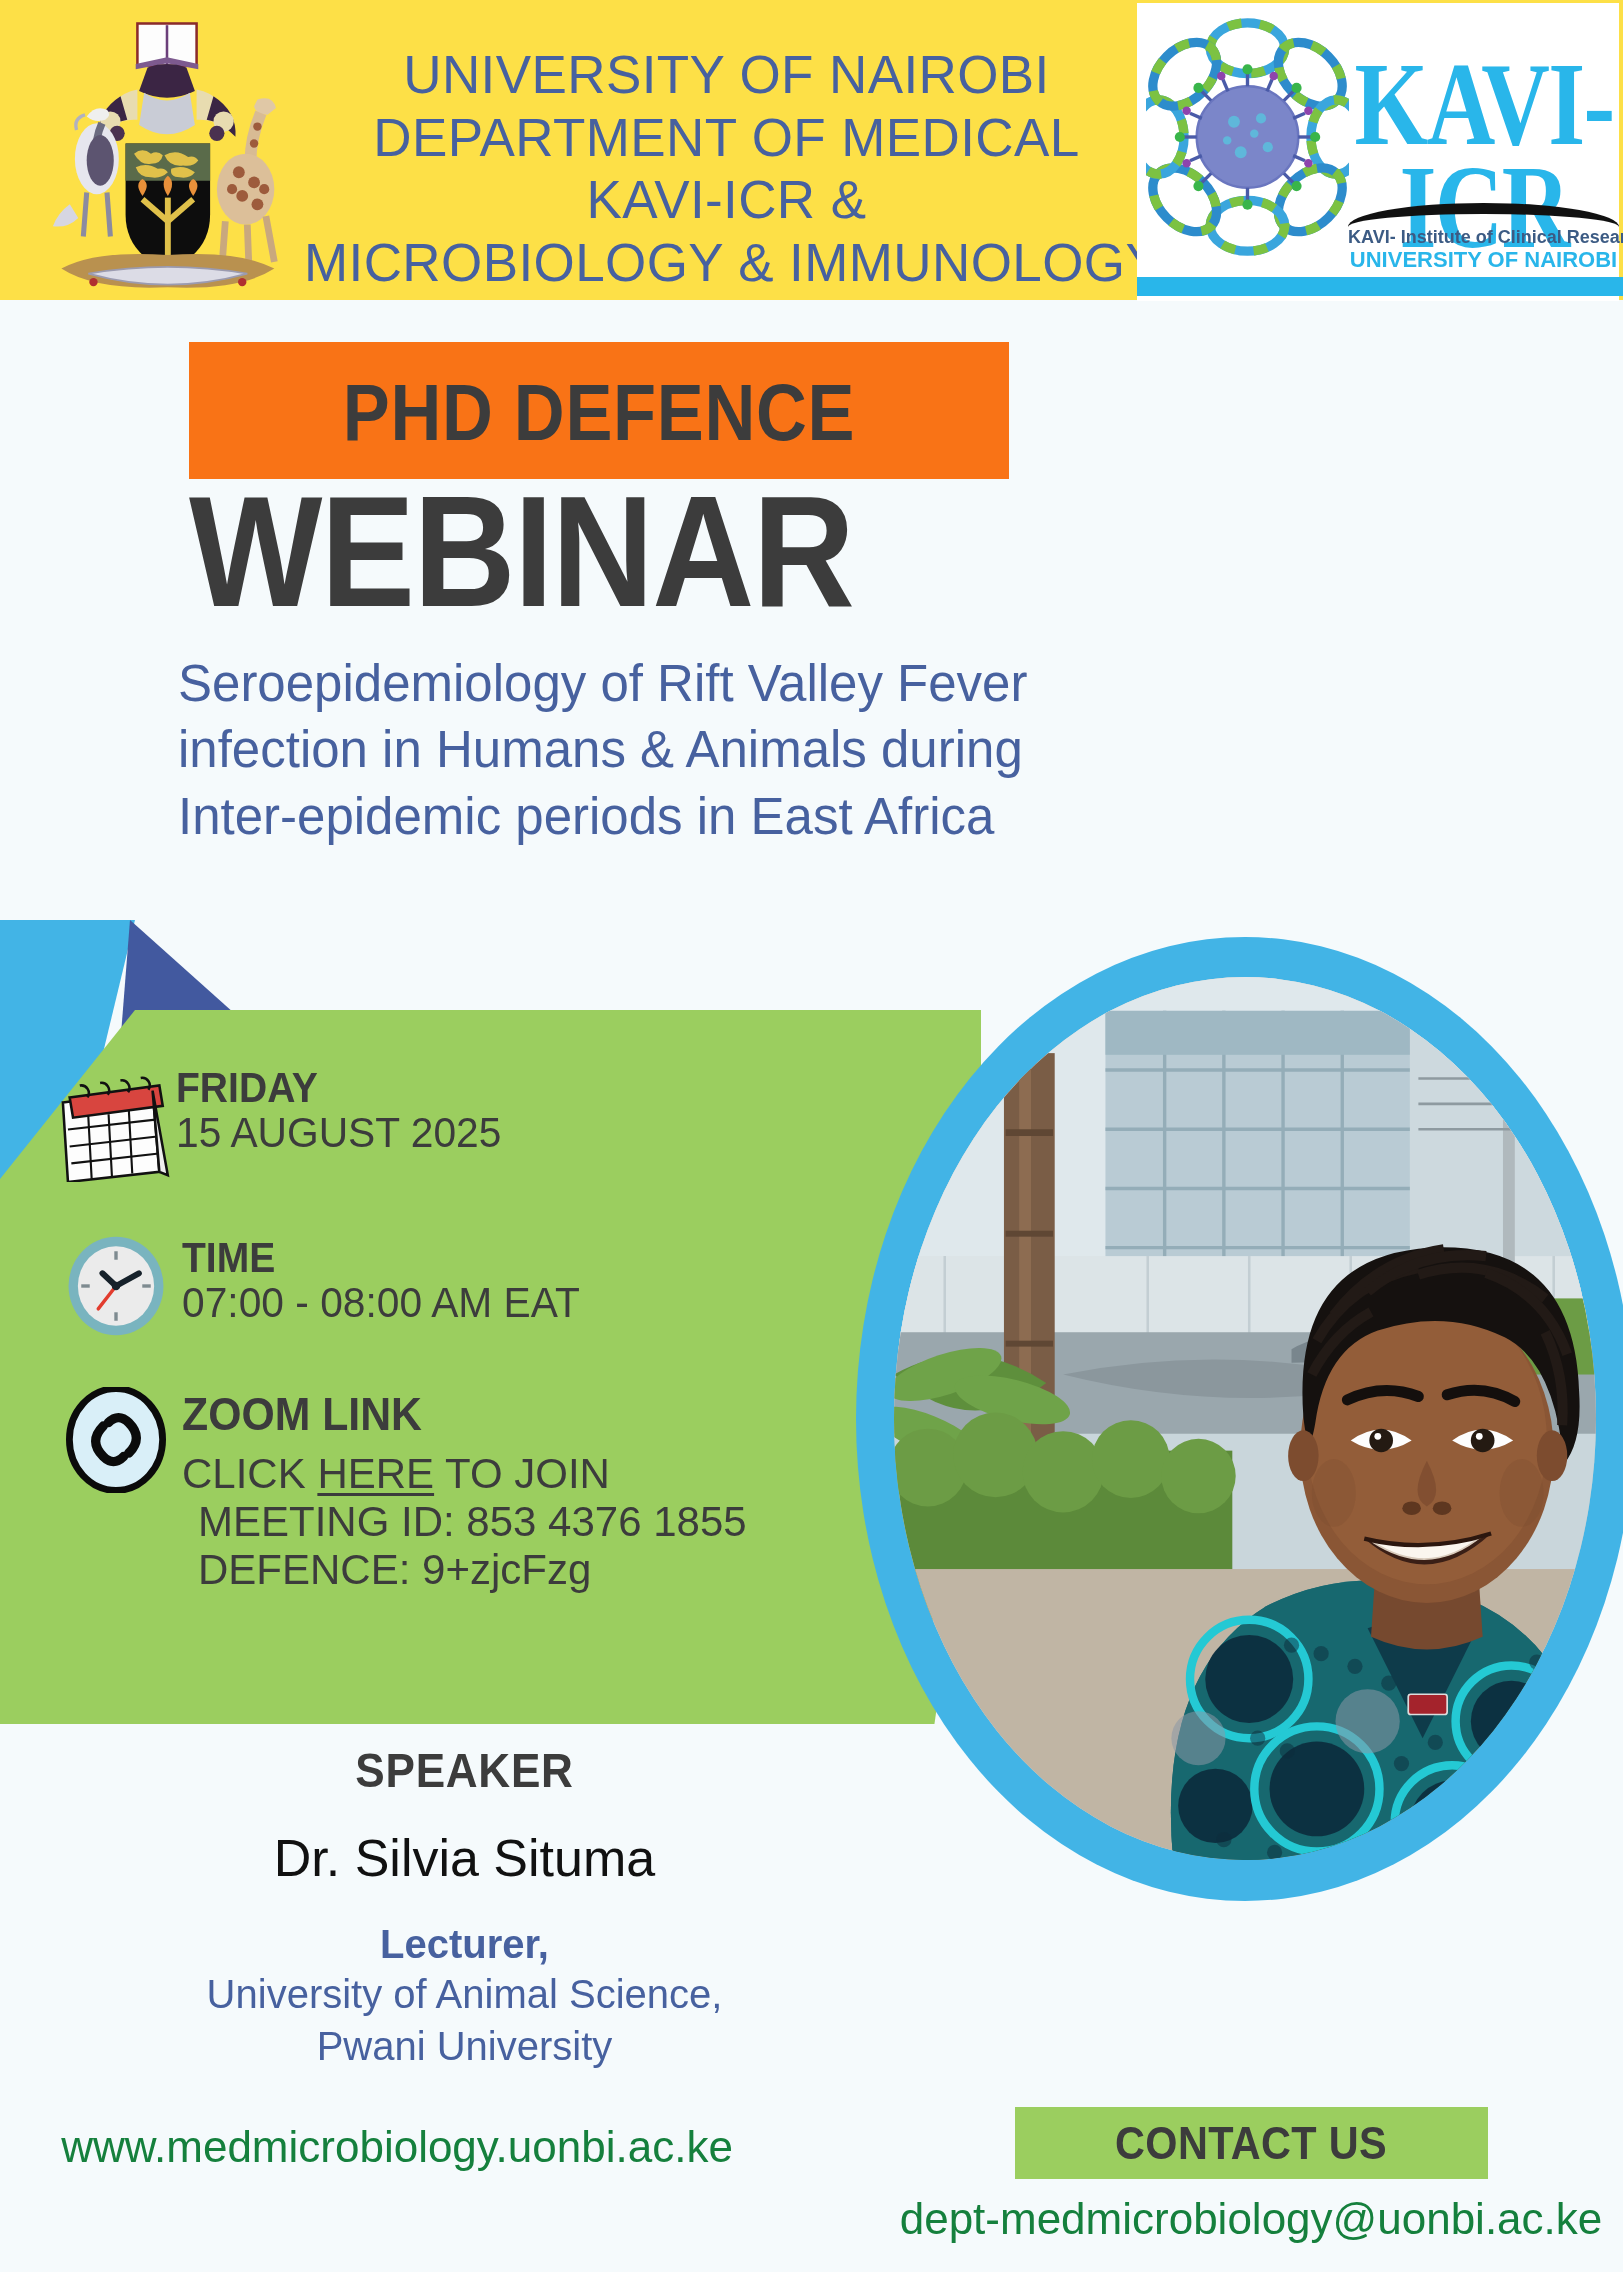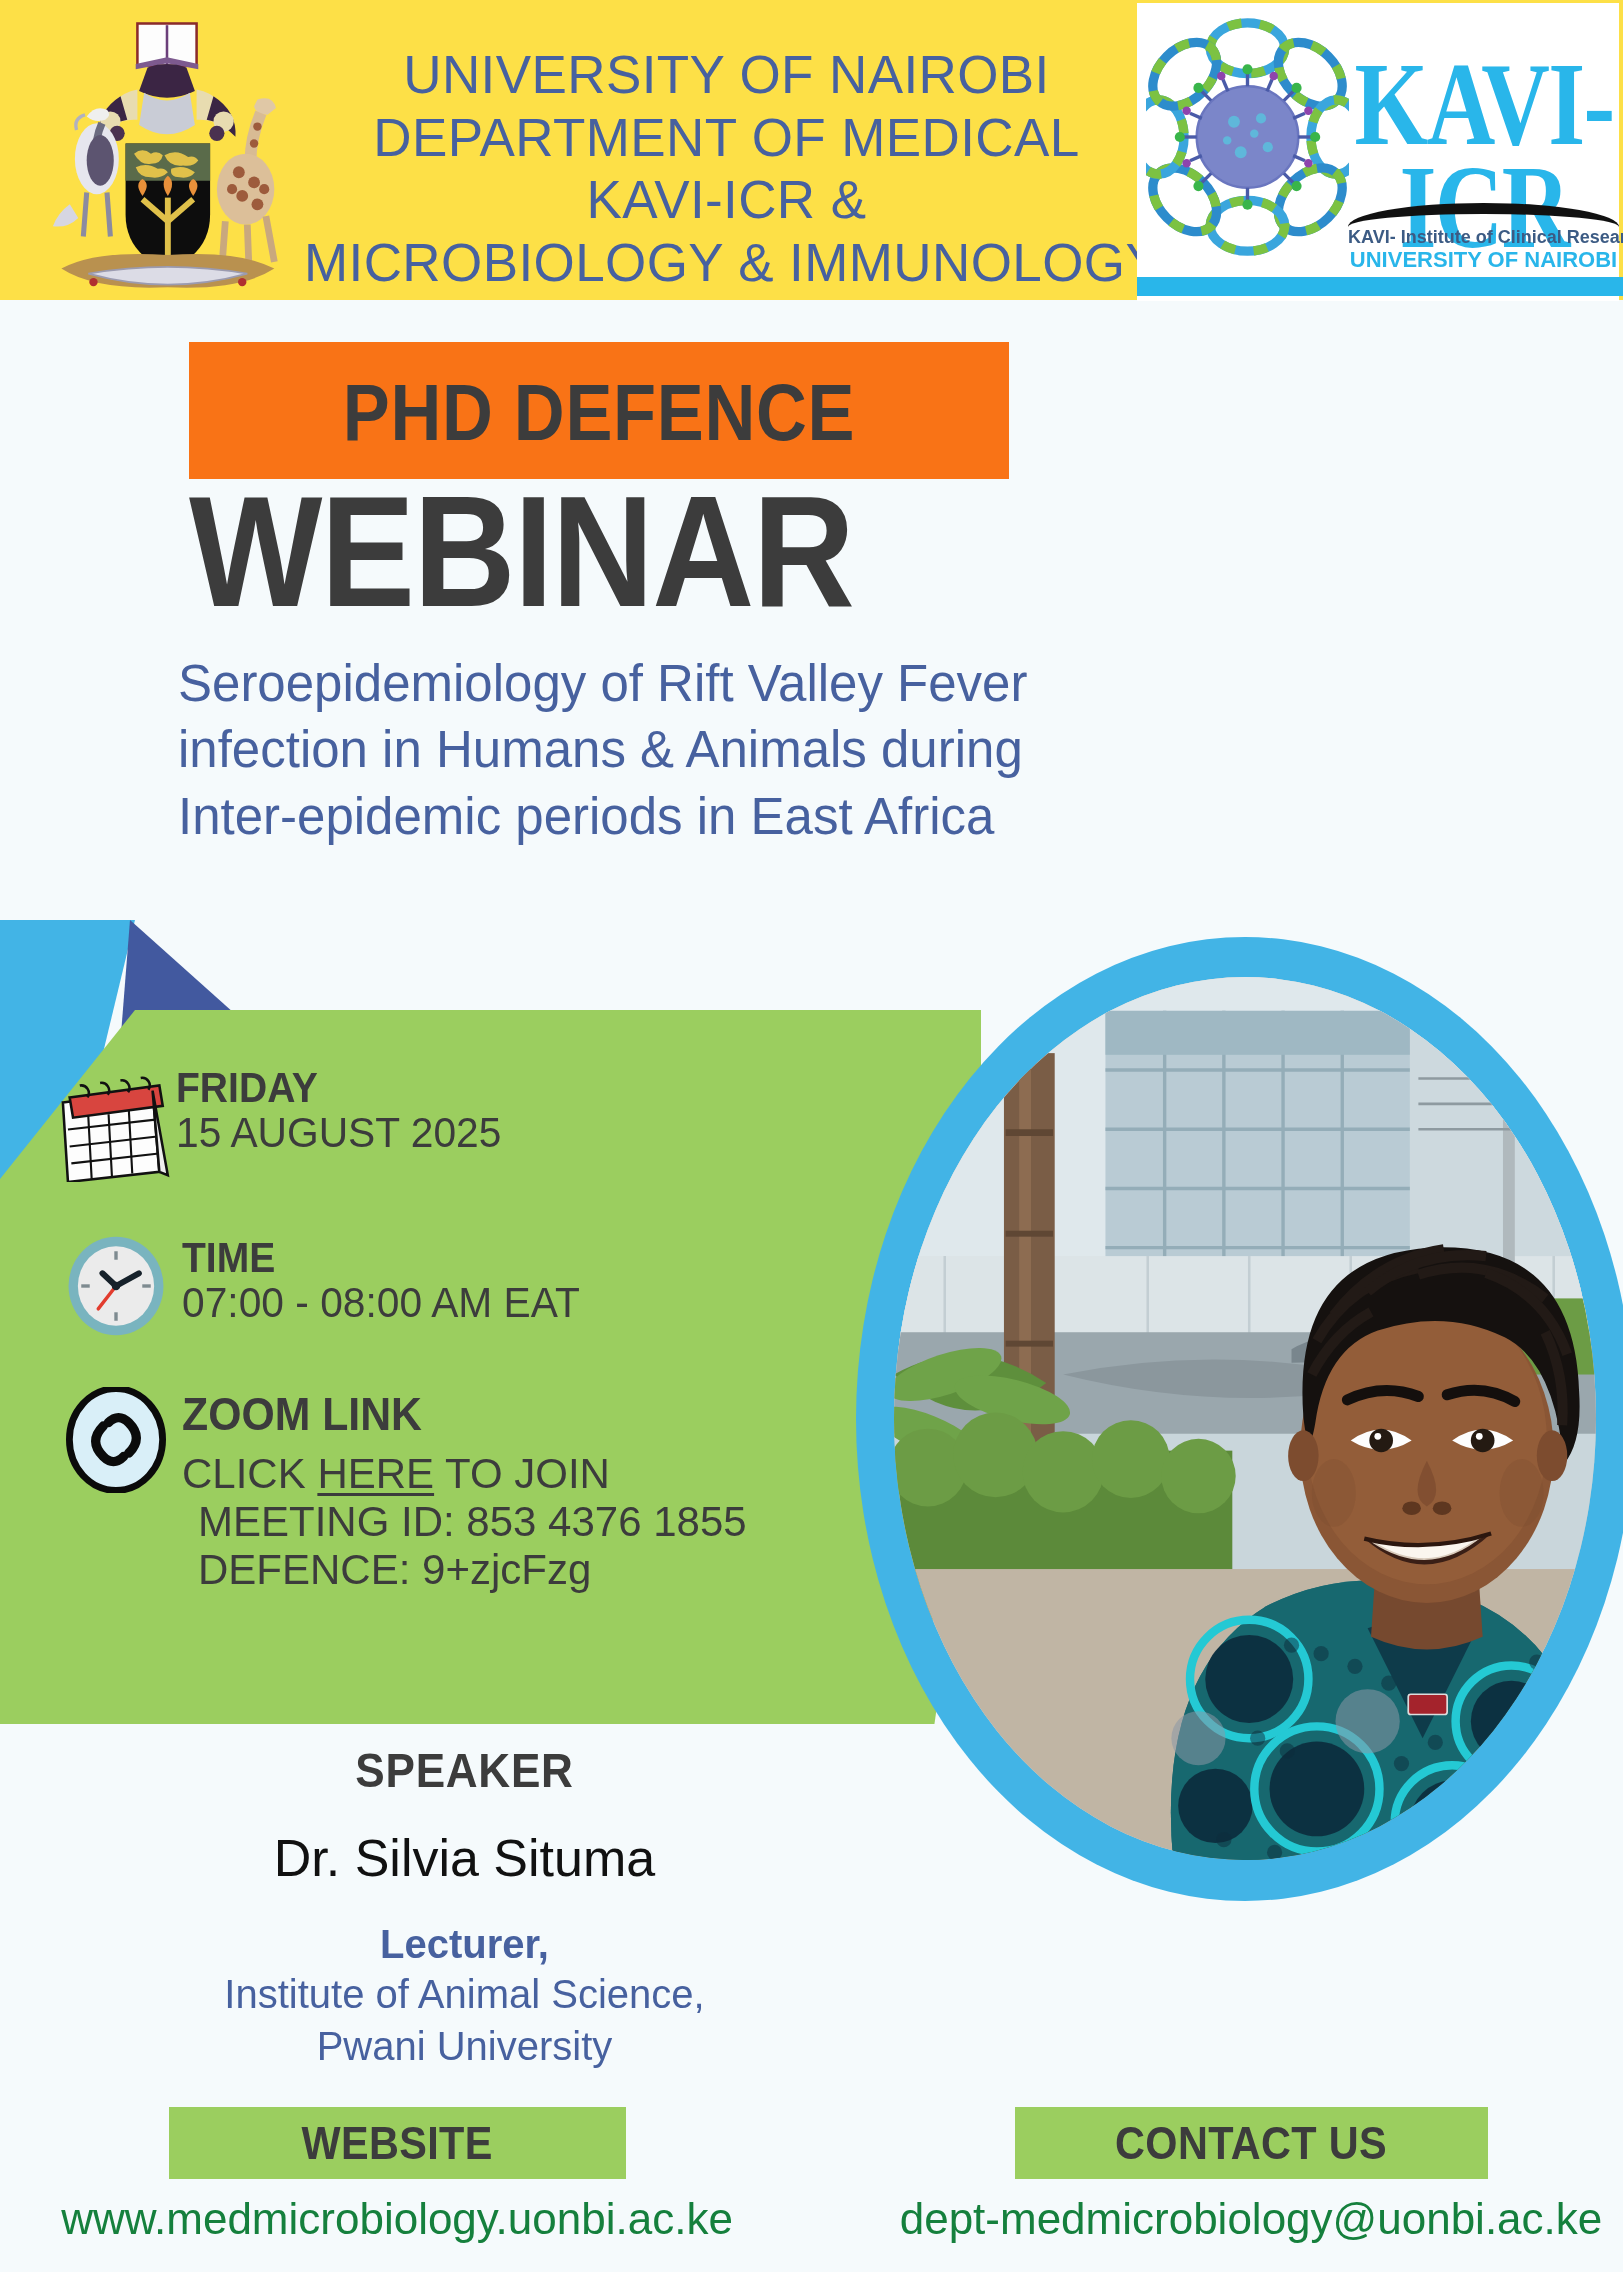--- a/index.html
+++ b/index.html
@@ -630,28 +630,25 @@
     <div class="zoom-line">
       <span class="lbl">DEFENCE:</span><span class="val"> 9+zjcFzg</span>
     </div>
   </div>
 </div>
 
 <div class="speaker-block">
   <div class="speaker-label">SPEAKER</div>
   <div class="speaker-name">Dr. Silvia Situma</div>
   <div class="speaker-role">Lecturer,</div>
-  <div class="speaker-dept">Institute of Animal Science,</div>
+  <div class="speaker-dept">University of Animal Science,</div>
   <div class="speaker-dept">Pwani University</div>
 </div>
 
 <div class="footer-col fc-website">
-  <div class="footer-badge">
-    <span>WEBSITE</span>
-  </div>
   <div class="footer-text">www.medmicrobiology.uonbi.ac.ke</div>
 </div>
 
 <div class="footer-col fc-contact">
   <div class="footer-badge">
     <span>CONTACT US</span>
   </div>
   <div class="footer-text">dept-medmicrobiology@uonbi.ac.ke</div>
 </div>
 

